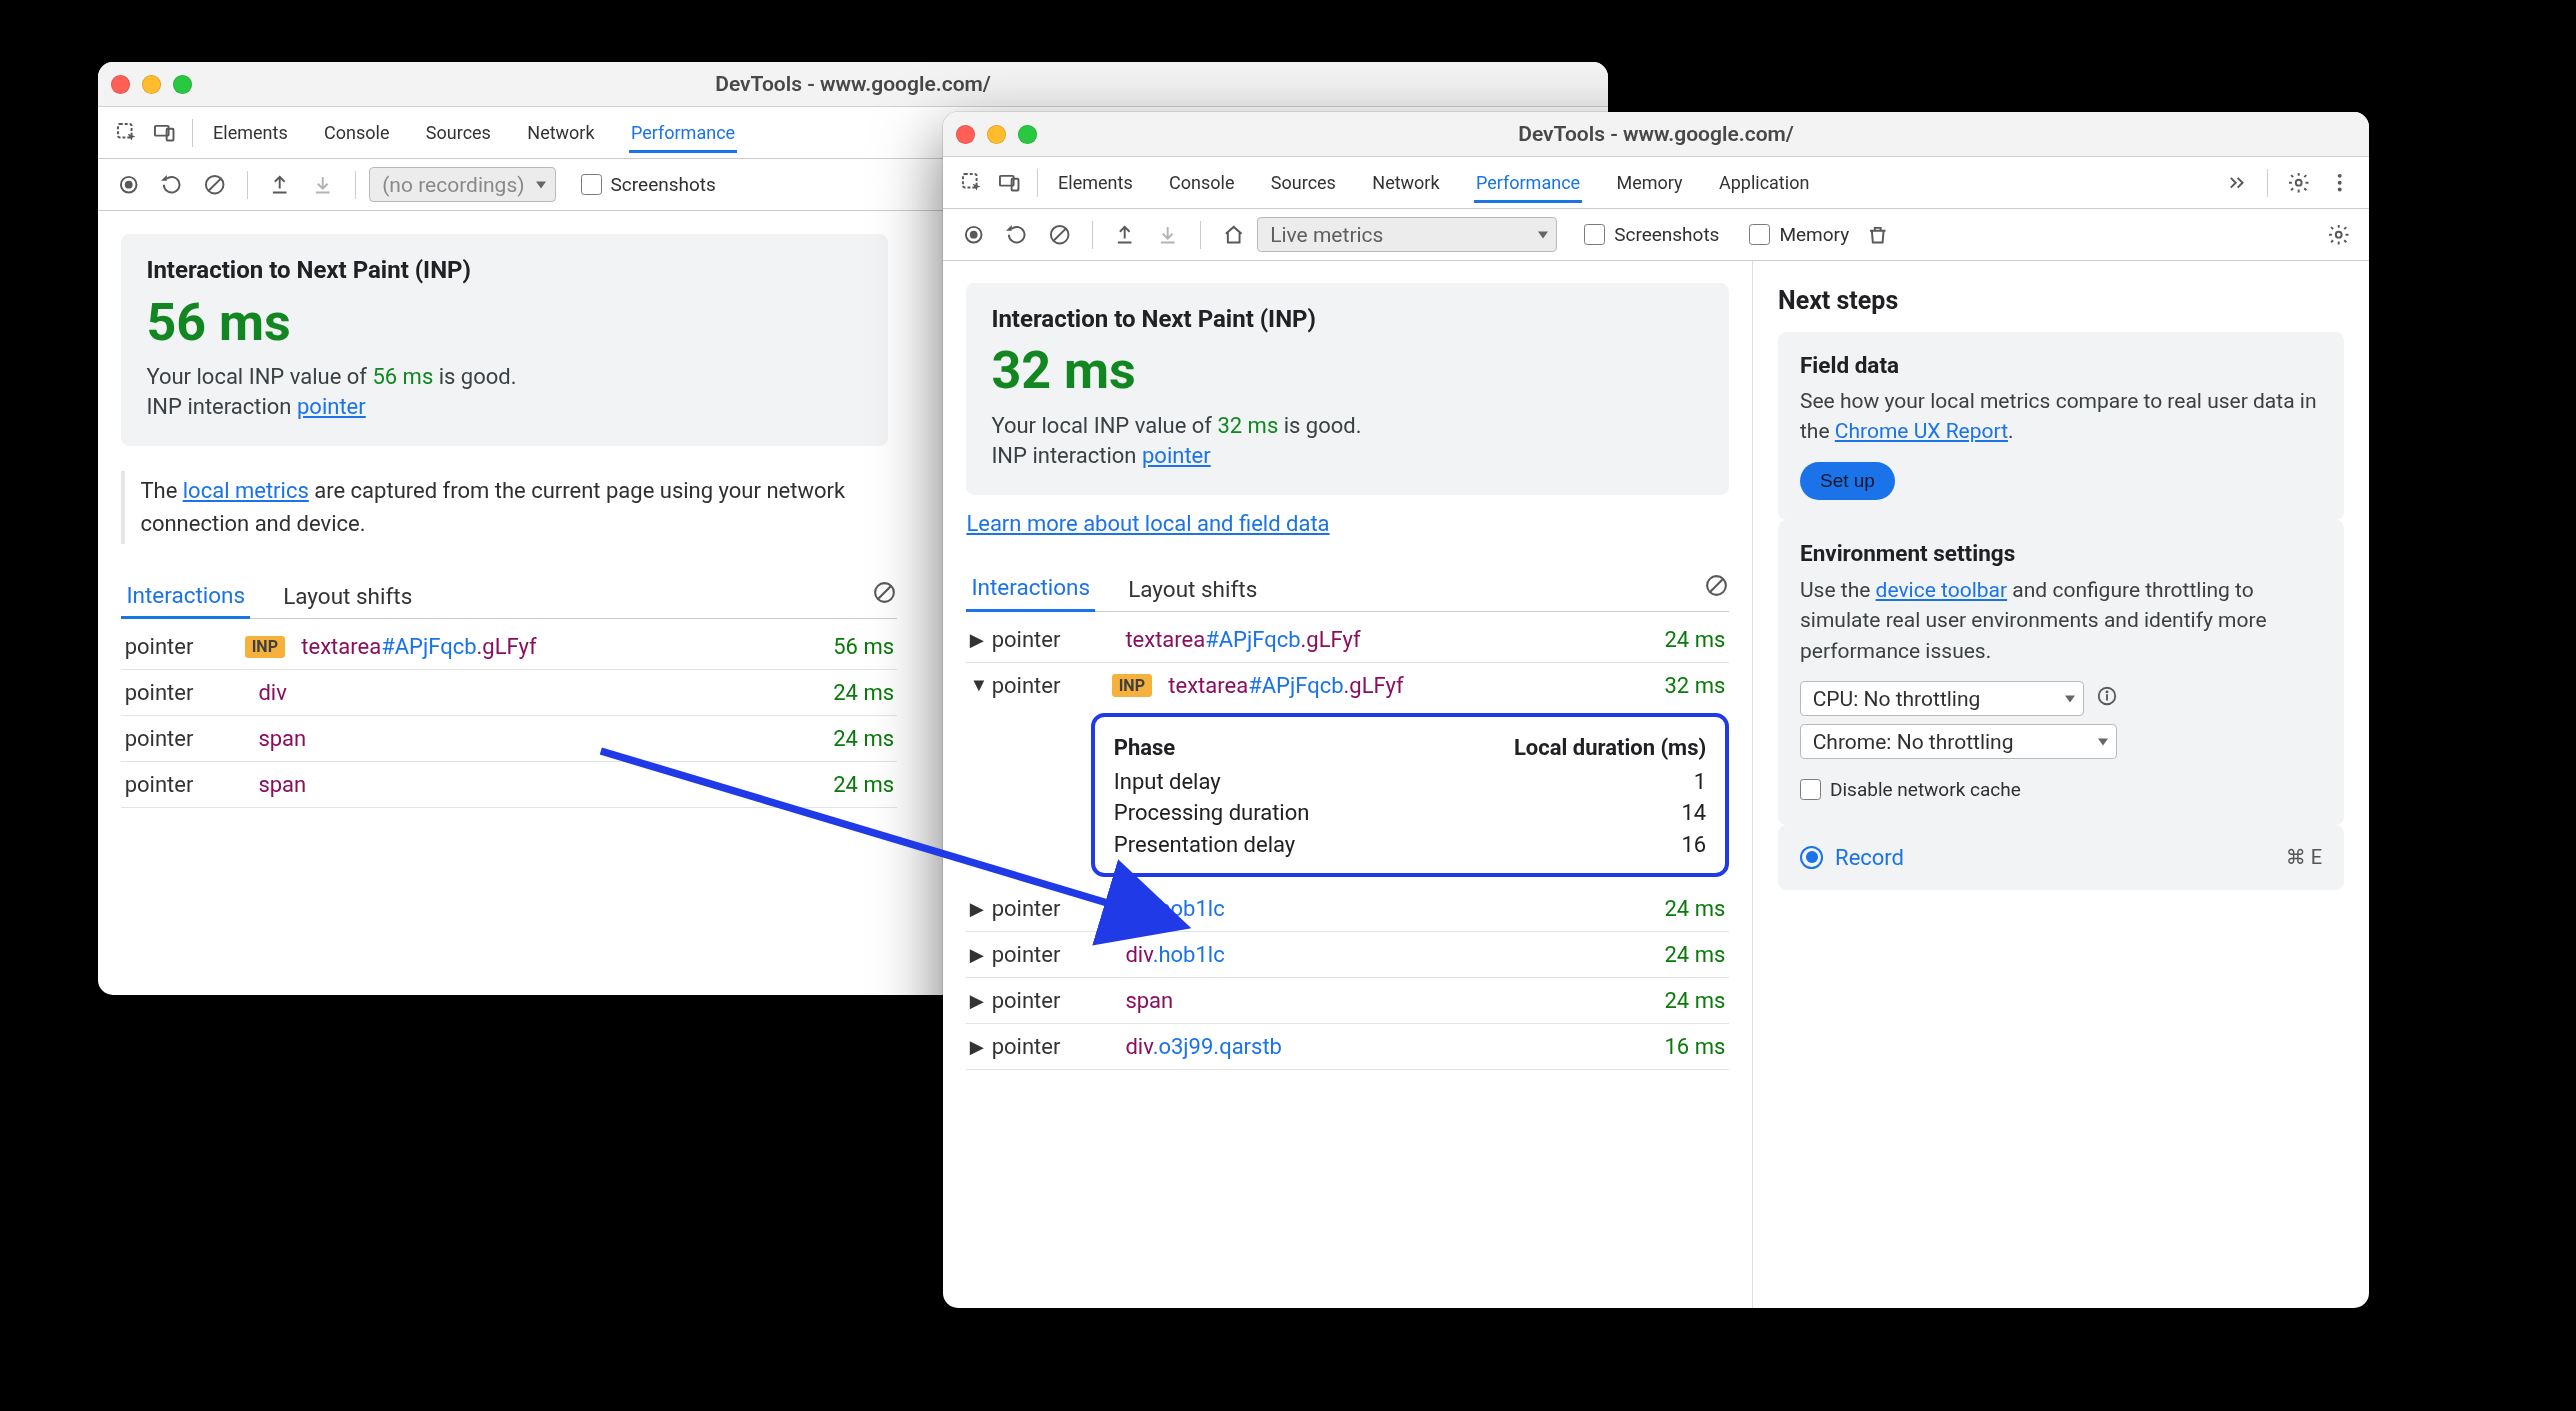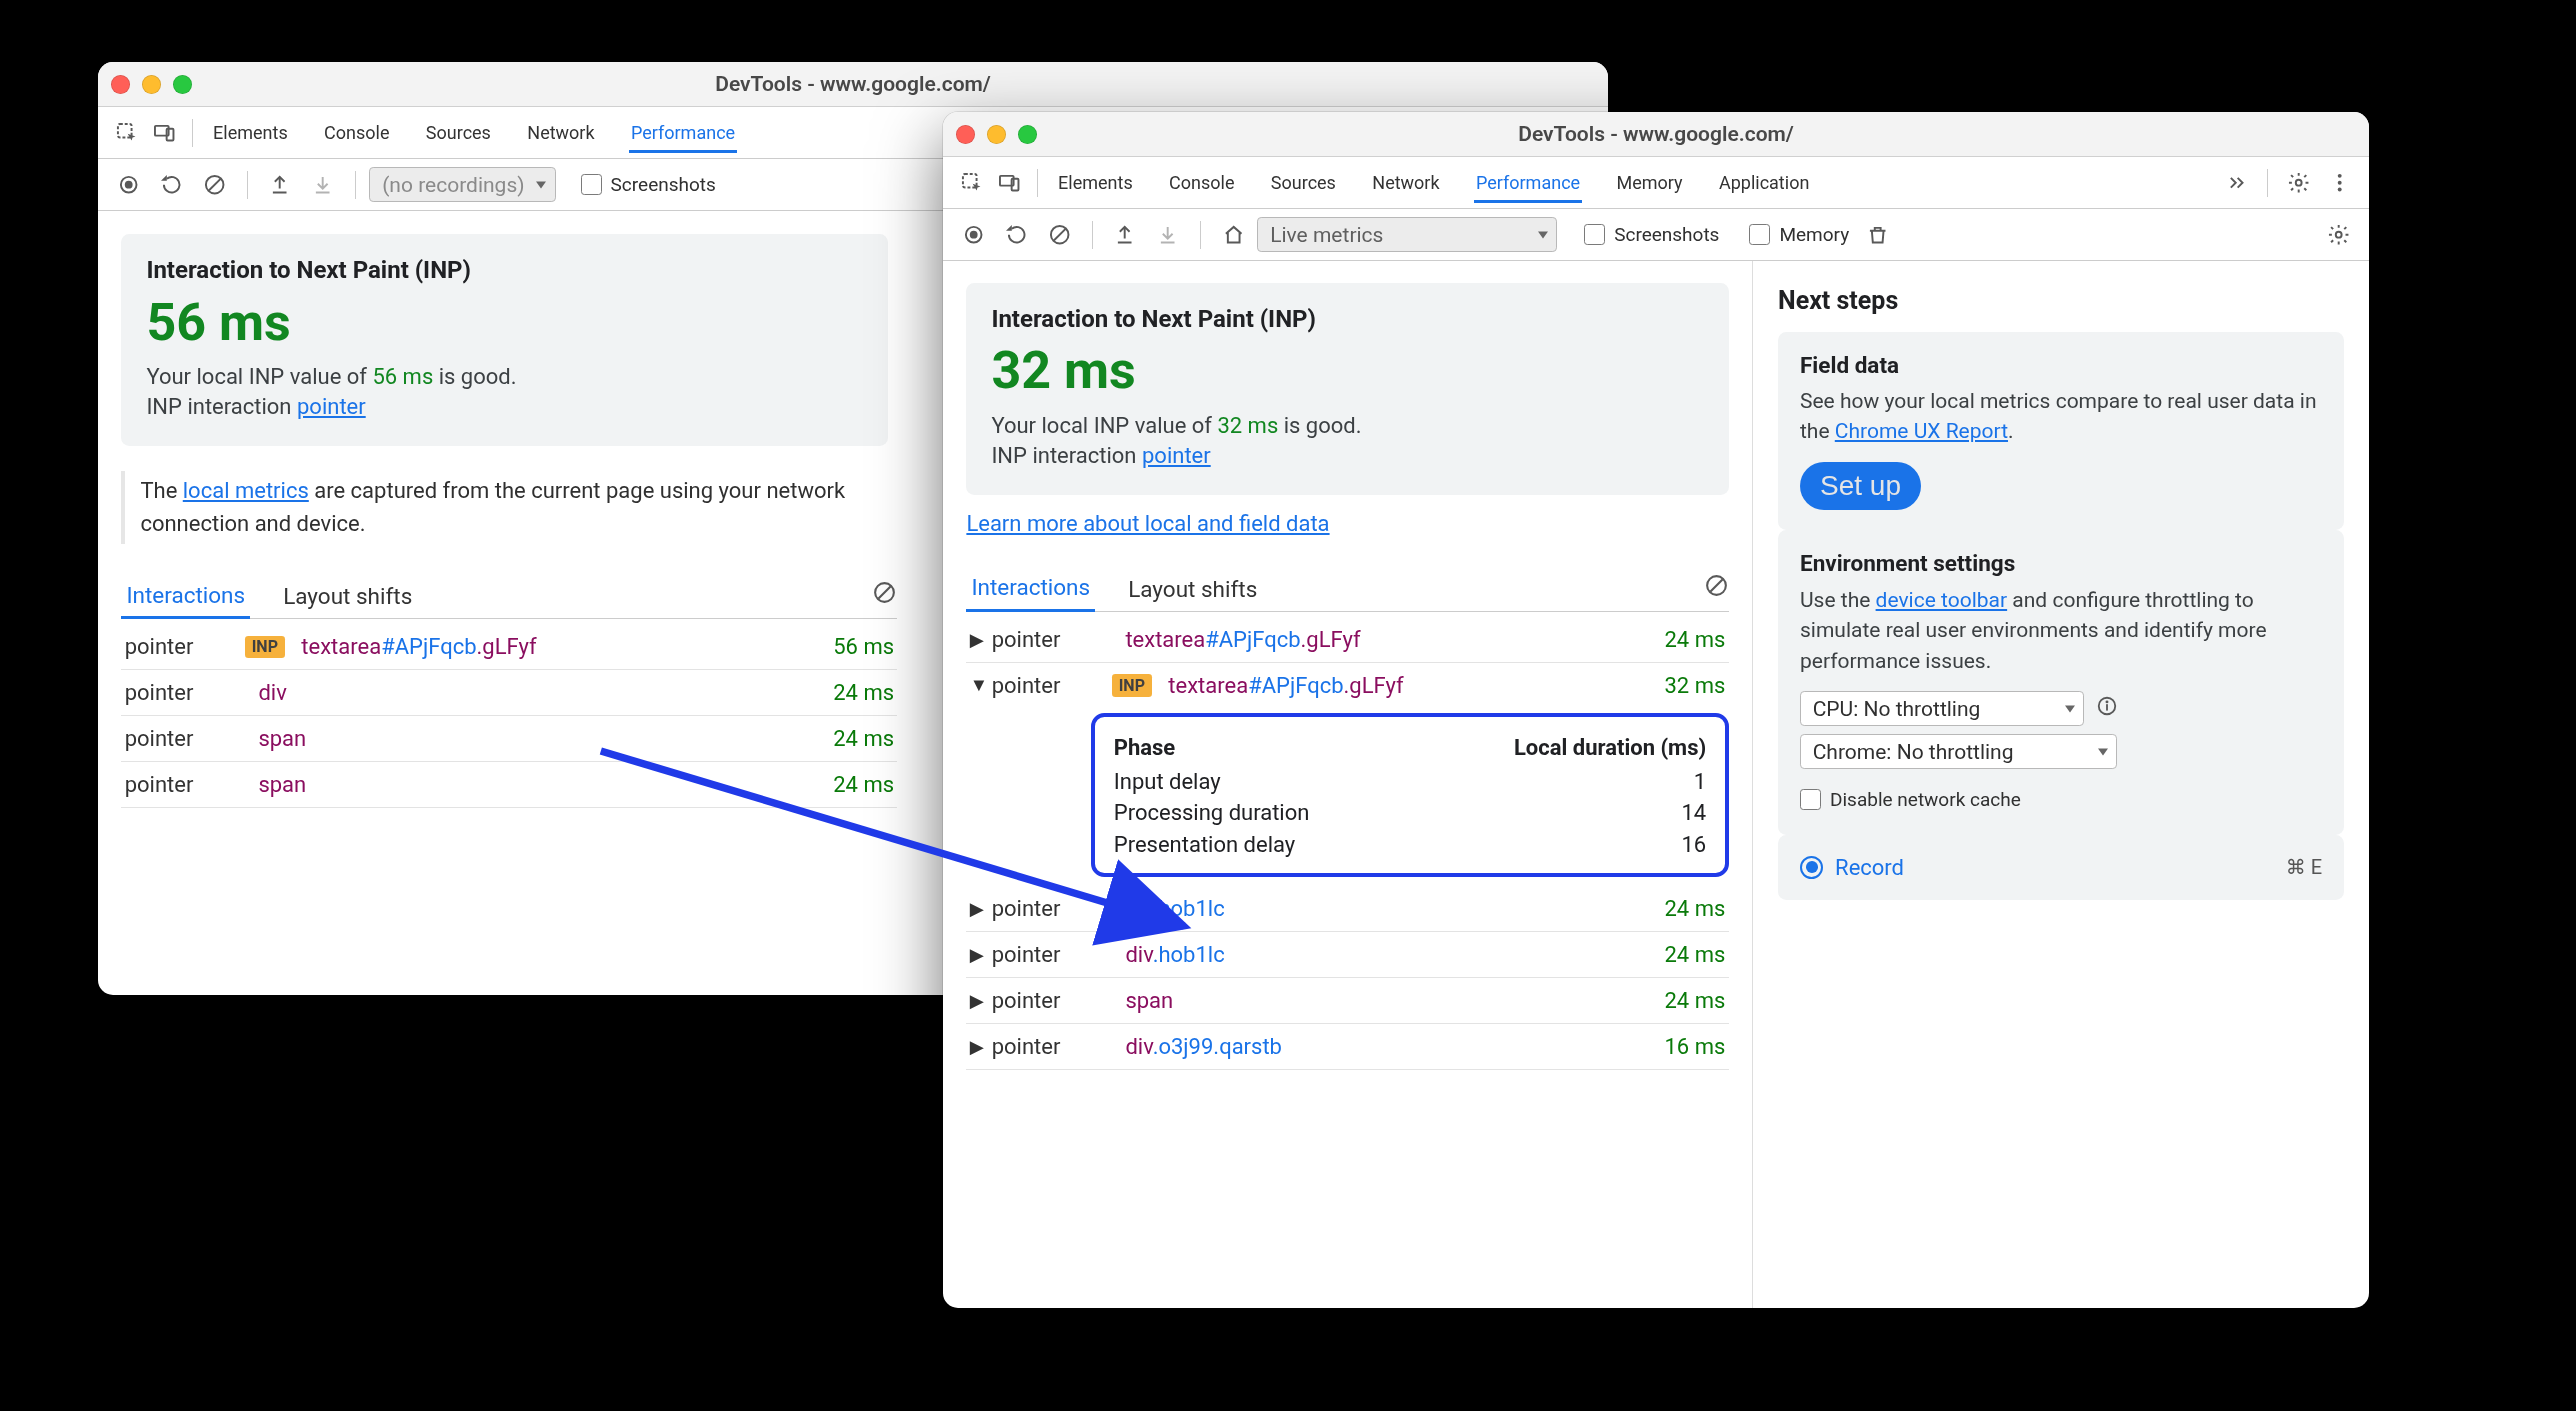--- a/index.html
+++ b/index.html
@@ -144,21 +144,21 @@
   .phase-box td{ padding:3.3px 0;}
 
   
   .side-col h2{ font-size:25px; font-weight:700; color:#202124; margin:5px 0 16.7px;}
   .panel{
     background:#f1f3f4; border-radius:8.3px; padding:20px 22px; 
   }
   .panel h3{ margin:0 0 8.3px; font-size:22.5px; font-weight:700; color:#202124;}
   .panel p{ margin:3.3px 0 15px; font-size:21px; color:#3c4043; line-height:1.45;}
   .btn-primary{
-    display:inline-block; background:#1a73e8; color:#e5e5e5; font-size:28px;
+    display:inline-block; background:#1a73e8; color:#0f172a; font-size:19px;
     padding:8.3px 20px; border-radius:833px; border:none;
   }
   .radio-row{ display:flex; align-items:center; gap:11.7px; color:#1a73e8; font-size:22px;}
   .radio-row .outer{
     width:23.4px;height:23.4px;border:2.5px solid #1a73e8;border-radius:50%;
     display:flex;align-items:center;justify-content:center;
   }
   .radio-row .inner{ width:11.7px;height:11.7px;background:#1a73e8;border-radius:50%; }
   .kbd{ margin-left:auto; color:#555; font-size:20px;}
 

